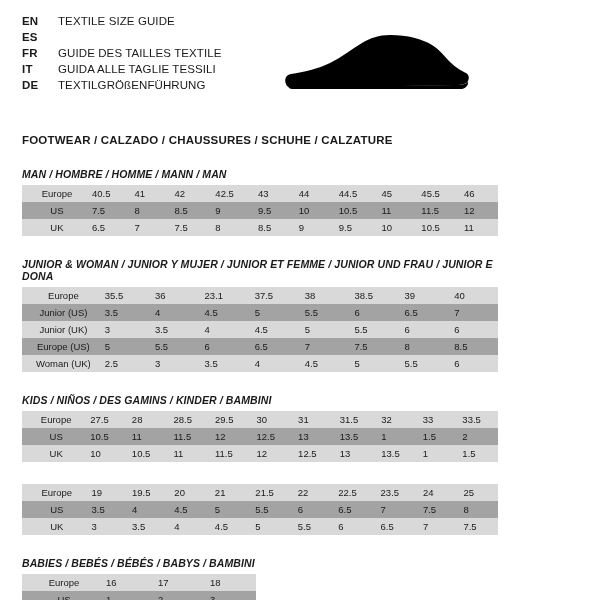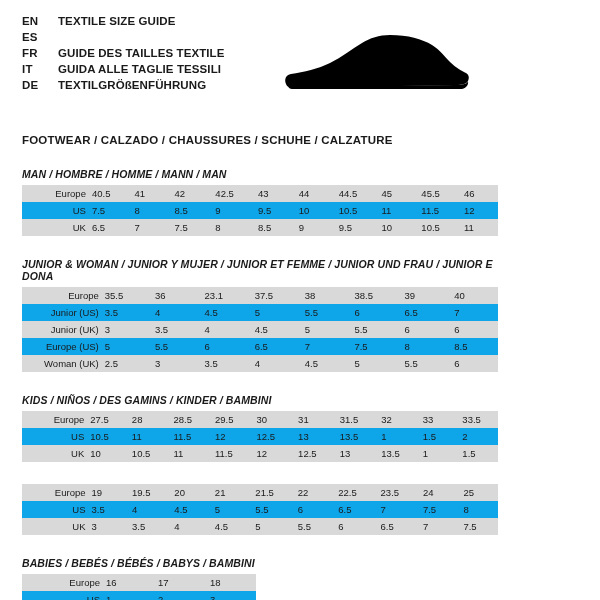--- a/index.html
+++ b/index.html
@@ -38,21 +38,21 @@
     font-size: 11.5px;
     line-height: 15px;
   }
   .lang-code {
     width: 36px;
     flex: 0 0 36px;
     font-weight: bold;
     letter-spacing: .2px;
   }
   .lang-text {
-    font-weight: bold;
+    font-weight: normal;
     letter-spacing: .1px;
   }
   .shoe-art {
     margin-right: 28px;
     margin-top: 18px;
   }
   .section-title {
     font-size: 11.5px;
     font-weight: bold;
     letter-spacing: .2px;
@@ -78,24 +78,24 @@
   table.size td {
     height: 17px;
     padding: 0 0 0 6px;
     vertical-align: middle;
     white-space: nowrap;
   }
   table.size tr.shaded td {
     background: #d9d9d9;
   }
   table.size tr.plain td {
-    background: #0ea5e9;
+    background: #a3a3a3;
   }
   td.label {
-    text-align: right;
+    text-align: center;
   }
   td.val {
     text-align: left;
   }
 
   
   .w-label { width: 78px; }
   .w-cell  { width: 52px; }
 
   

